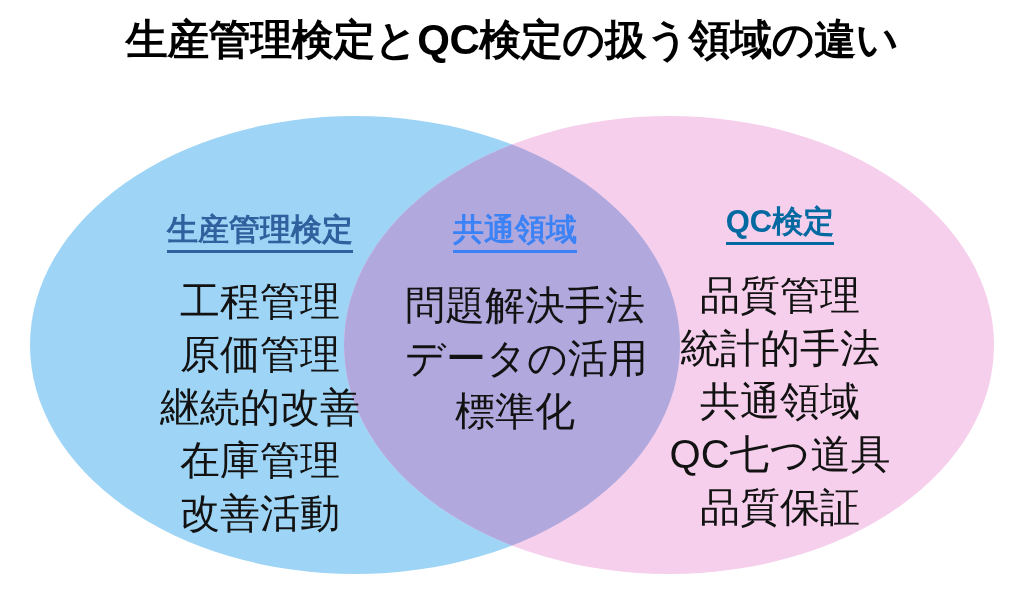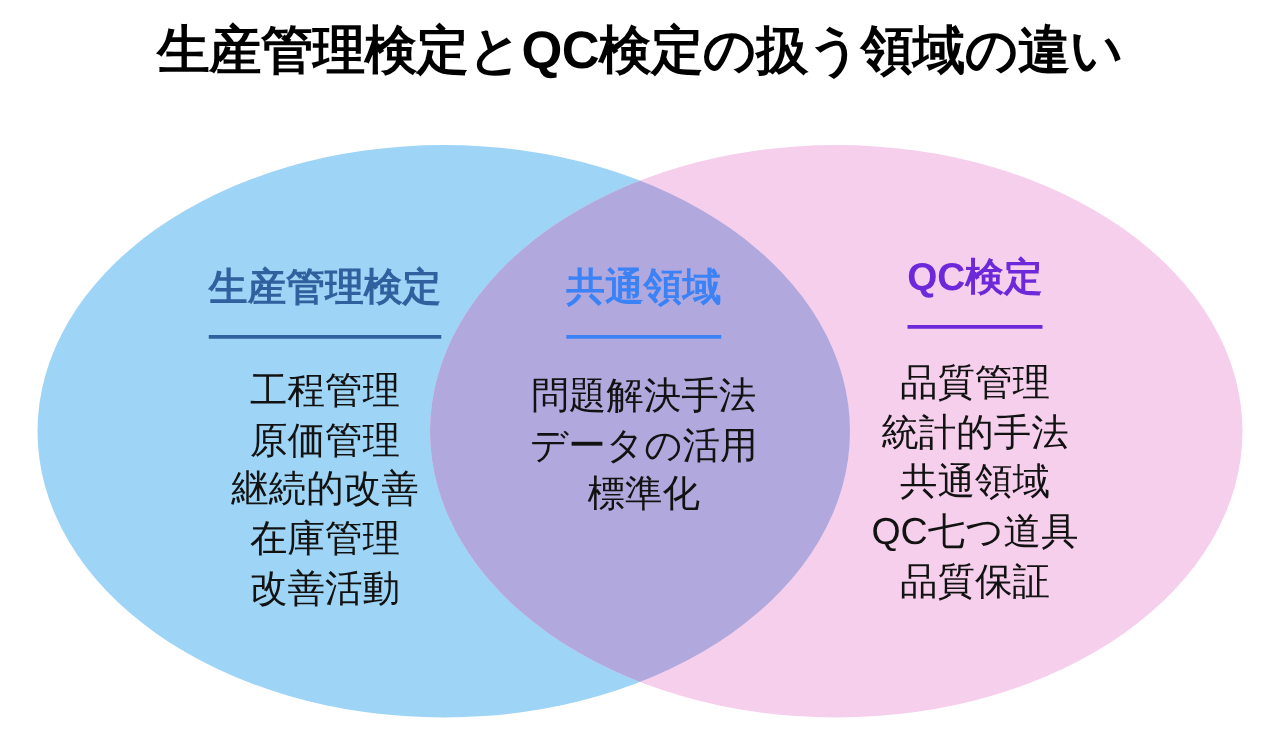--- a/index.html
+++ b/index.html
@@ -72,29 +72,29 @@
   .region-center { left: 405px; top: 118px; width: 220px; }
   .region-right  { left: 630px; top: 110px; width: 300px; }
 
   .region-heading {
     font-size: 31px;
     font-weight: bold;
     line-height: 1.15;
     white-space: nowrap;
     display: inline-block;
     border-bottom: 3px solid currentColor;
-    padding-bottom: 20px;
+    padding-bottom: 2px;
   }
   .heading-left   { color: #31609e; }
   .heading-center { color: #000000; }
   .heading-right  { color: #8e2b9a; }
 
   .region-items {
     margin-top: 22px;
-    font-size: 30px;
+    font-size: 40px;
     line-height: 1.33;
     color: #121212;
     font-weight: normal;
   }
   .region-center .region-items { margin-top: 26px; }
   .region-right  .region-items { margin-top: 24px; }
 
   .region-item {
     white-space: nowrap;
   }
@@ -137,21 +137,21 @@
       <div class="region region-center">
         <div class="region-heading heading-center" style="color: #3b82f6;">共通領域</div>
         <div class="region-items">
           <div class="region-item">問題解決手法</div>
           <div class="region-item">データの活用</div>
           <div class="region-item">標準化</div>
         </div>
       </div>
 
       <div class="region region-right">
-        <div class="region-heading heading-right" style="color: #6d28d9;">QC検定</div>
+        <div class="region-heading heading-right" style="color: #0369a1;">QC検定</div>
         <div class="region-items">
           <div class="region-item">品質管理</div>
           <div class="region-item">統計的手法</div>
           <div class="region-item">共通領域</div>
           <div class="region-item">QC七つ道具</div>
           <div class="region-item">品質保証</div>
         </div>
       </div>
 
     </div>

